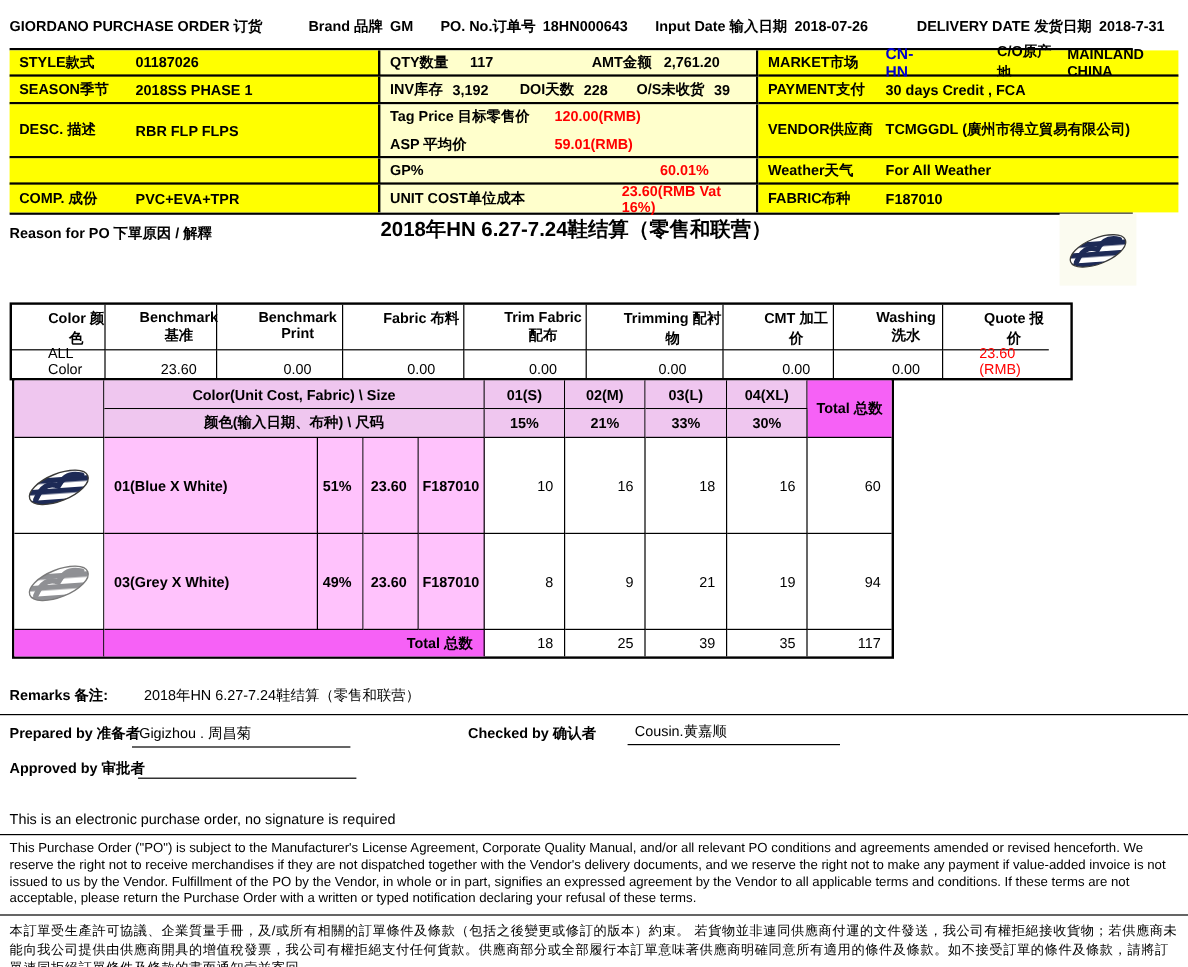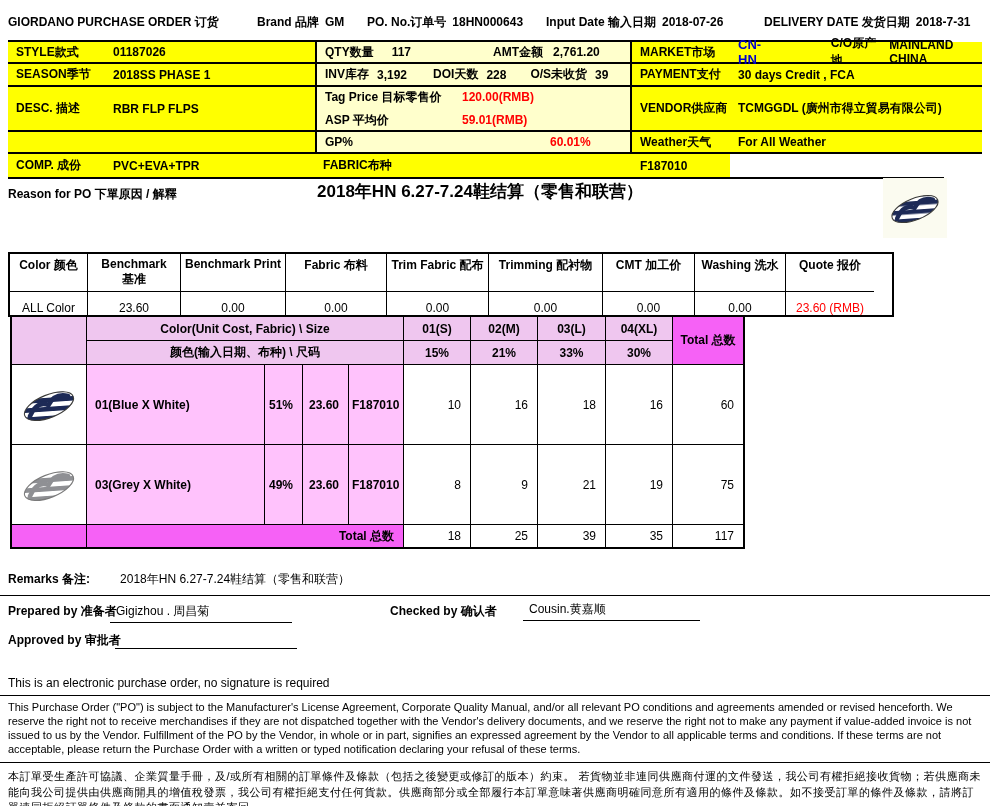--- a/index.html
+++ b/index.html
@@ -21,21 +21,21 @@
   .red{color:var(--value-red,#ff0000);}
   .blue{color:var(--market-blue,#0000cc);font-size:13px;}
   
   .reason{position:absolute;left:8px;top:186px;font-size:12px;font-weight:bold;}
   .potitle{position:absolute;left:150px;top:180px;width:660px;text-align:center;font-size:17px;font-weight:bold;}
   .photo-top{position:absolute;left:883px;top:178px;width:64px;height:60px;background:#fbfbf0;}
   
   .qtable{position:absolute;left:8px;top:252px;width:882px;border:2px solid #000;
           display:grid;grid-template-columns:78px 93px 105px 101px 102px 114px 92px 91px 88px;
           grid-template-rows:38px 23px;font-size:12px;}
-  .qtable>div{border-right:1px solid #000;border-bottom:1px solid #000;display:flex;justify-content:center;}
+  .qtable>div{border-right:1px solid #000;border-bottom:1px solid #000;display:flex;justify-content:center;padding-left:30px;}
   .qtable>div:nth-child(9n){border-right:none;}
   .qtable>div.qh{font-weight:bold;align-items:flex-start;padding-top:3px;text-align:center;}
   .qtable>div.qv{align-items:flex-end;border-bottom:none;}
   
   .stable{position:absolute;left:10px;top:315px;width:731px;border:2px solid #000;
           display:grid;grid-template-columns:75px 178px 38px 46px 55px 67px 67px 68px 67px 70px;
           grid-template-rows:24px 24px 80px 80px 22px;font-size:12px;}
   .stable>div{border-right:1px solid #000;border-bottom:1px solid #000;display:flex;align-items:center;}
   .hp{background:var(--header-pink,#efc6ef);}
   .rp{background:var(--row-pink,#ffc2fc);}
@@ -150,20 +150,24 @@
     <div class="pl">
         <span>For All Weather</span>
       </div>
 
     <div class="pl lastrow">
         <span>COMP. 成份</span>
       </div>
     <div class="pl lastrow">
         <span>PVC+EVA+TPR</span>
       </div>
+    <div class="mid pl lastrow">
+      <span style="display:inline-block;width:197px">UNIT COST单位成本</span>
+      <span class="red">23.60(RMB Vat 16%)</span>
+    </div>
     <div class="pl lastrow">
         <span>FABRIC布种</span>
       </div>
     <div class="pl lastrow">
         <span>F187010</span>
       </div>
   </div>
 
   <div class="reason"><span>Reason for PO 下單原因  / 解釋</span></div>
   <div class="potitle"><span>2018年HN 6.27-7.24鞋结算（零售和联营）</span></div>
@@ -350,21 +354,21 @@
     <div class="rgt">
         <span>9</span>
       </div>
     <div class="rgt">
         <span>21</span>
       </div>
     <div class="rgt">
         <span>19</span>
       </div>
     <div class="rgt noborder-r">
-        <span>75</span>
+        <span>94</span>
       </div>
 
     <div class="mg noborder-b"></div>
     <div class="mg b rgt noborder-b" style="grid-column:2/6">
         <span>Total 总数</span>
       </div>
     <div class="rgt noborder-b">
         <span>18</span>
       </div>
     <div class="rgt noborder-b">

